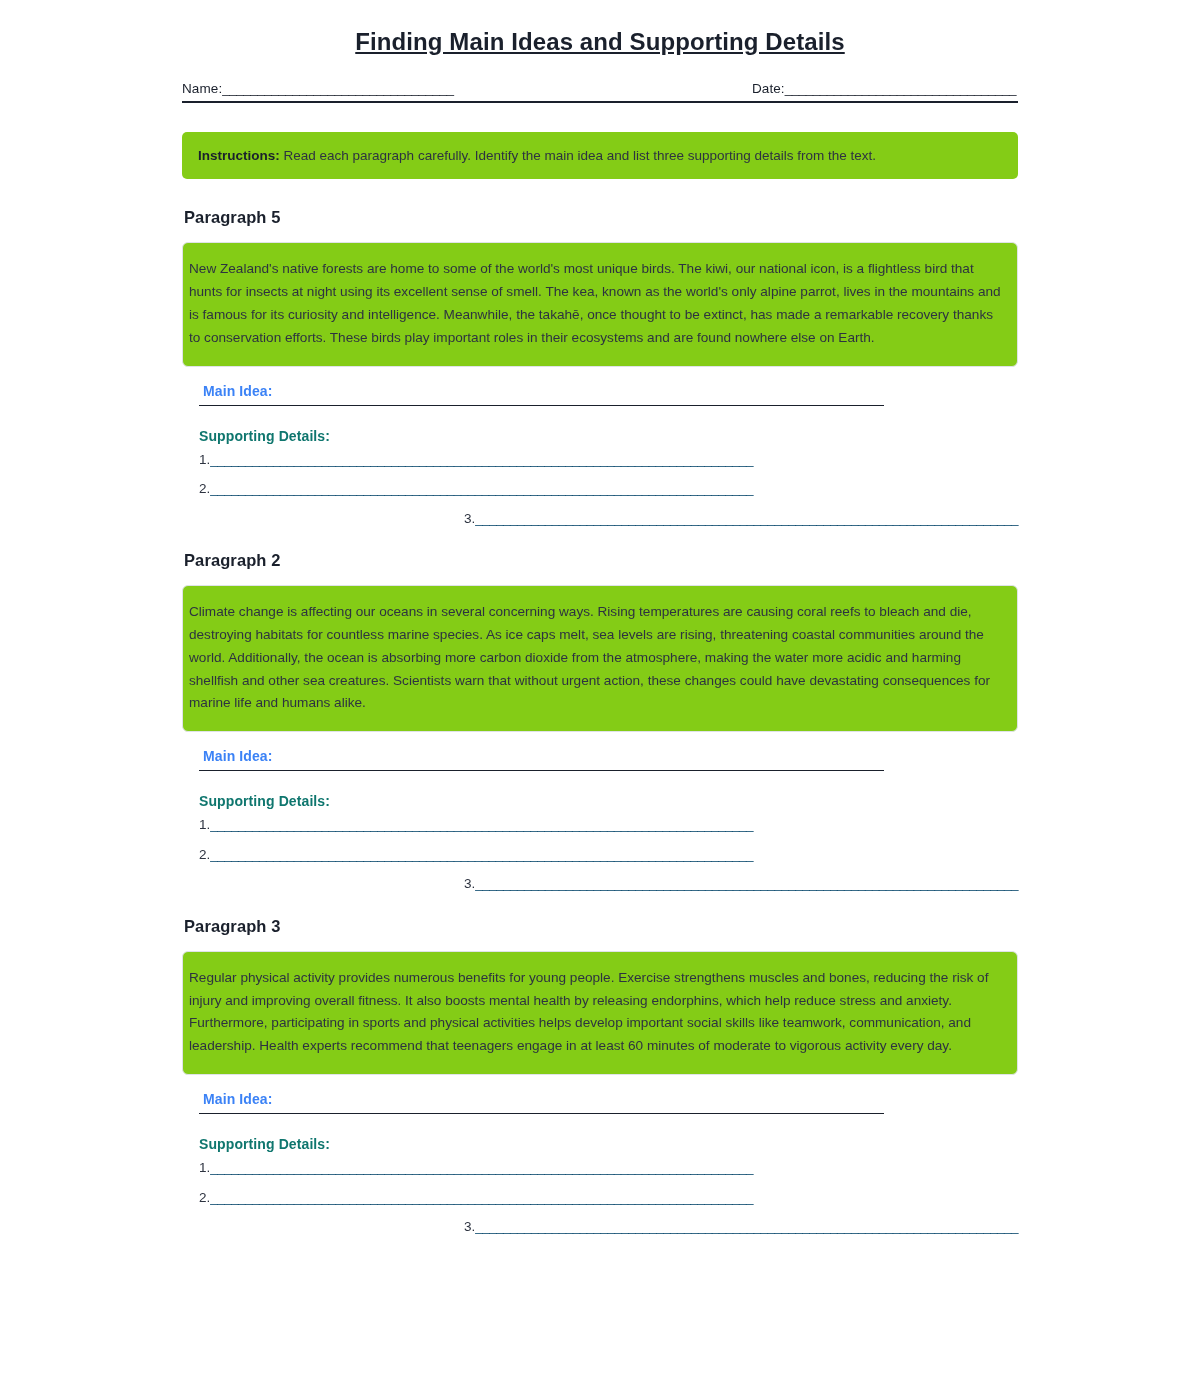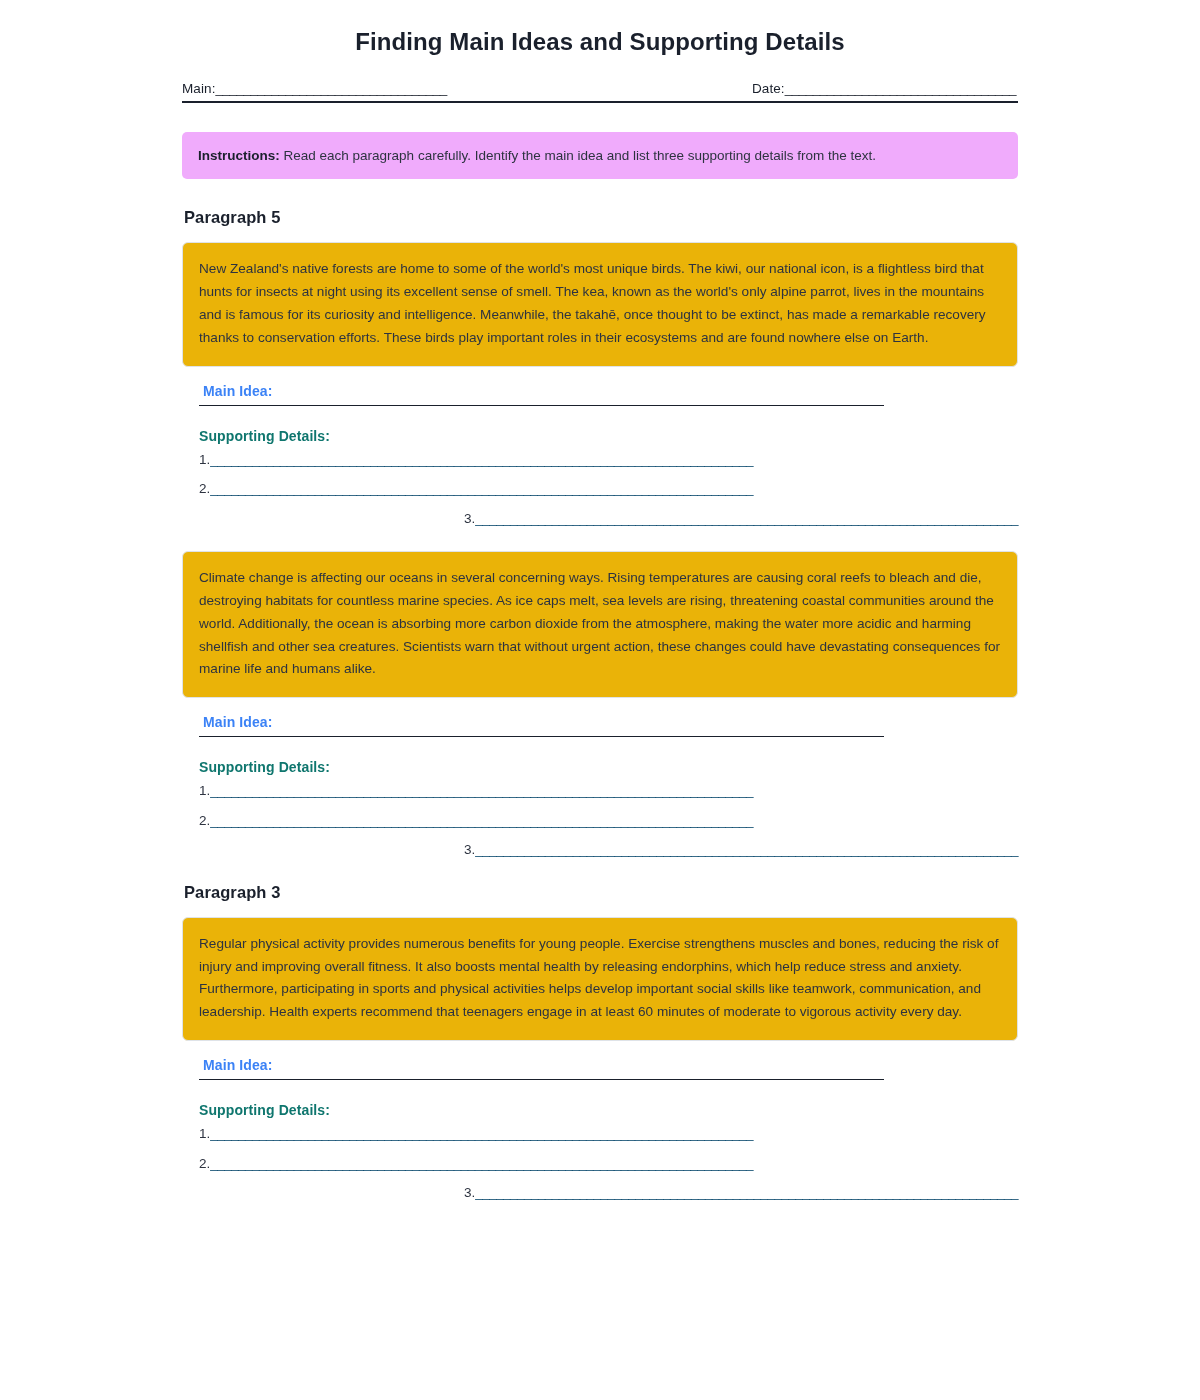--- a/index.html
+++ b/index.html
@@ -30,20 +30,21 @@
 
   
   .worksheet-title {
     font-size: 24px;
     font-weight: bold;
     text-align: center;
     color: #1a202c;
     letter-spacing: 0.1px;
     margin: 0 0 24px 0;
     line-height: 1.2;
+    text-decoration: underline;
   }
 
   
   .namedate-row {
     display: flex;
     justify-content: space-between;
     align-items: flex-end;
     border-bottom: 2px solid #1a202c;
     padding-bottom: 5px;
     margin-bottom: 29px;
@@ -55,21 +56,21 @@
     letter-spacing: 0.1px;
   }
   .field .field-label { }
   .field .field-rule {
     letter-spacing: -0.5px;
   }
   .field-date { padding-right: 2px; }
 
   
   .instructions {
-    background: #f0abfc;
+    background: #84cc16;
     border-radius: 5px;
     padding: 14px 16px;
     font-size: 13.5px;
     line-height: 1.45;
     color: #2d3340;
     margin-bottom: 29px;
   }
   .instructions b {
     color: #1a202c;
     font-weight: bold;
@@ -81,24 +82,24 @@
 
   .section-heading {
     font-size: 16.5px;
     font-weight: bold;
     color: #1a202c;
     margin: 0 0 15px 2px;
     letter-spacing: 0.1px;
   }
 
   .passage-box {
-    background: #eab308;
+    background: #84cc16;
     border: 1px solid #dfe3e8;
     border-radius: 6px;
-    padding: 15px 16px 16px 16px;
+    padding: 15px 16px 16px 6px;
     font-size: 13.6px;
     line-height: 1.68;
     color: #2d3340;
     text-align: left;
   }
 
   
   .answer-block {
     padding-left: 17px;
     padding-top: 16px;
@@ -141,21 +142,21 @@
 </head>
 <body>
 
 <div class="page">
   <div class="sheet">
 
     <h1 class="worksheet-title">Finding Main Ideas and Supporting Details</h1>
 
     <div class="namedate-row">
       <div class="field">
-        <span class="field-label">Main:</span><span class="field-rule">_________________________________</span>
+        <span class="field-label">Name:</span><span class="field-rule">_________________________________</span>
       </div>
       <div class="field field-date">
         <span class="field-label">Date:</span><span class="field-rule">_________________________________</span>
       </div>
     </div>
 
     <div class="instructions">
       <b>Instructions:</b>
       <span>Read each paragraph carefully. Identify the main idea and list three supporting details from the text.</span>
     </div>
@@ -173,20 +174,21 @@
         <div class="detail-line">
           <span class="detail-num">2.</span><span class="detail-rule">______________________________________________________________________________</span>
         </div>
         <div class="detail-line">
           <span class="detail-num">3.</span><span class="detail-rule">______________________________________________________________________________</span>
         </div>
       </div>
     </div>
 
     <div class="section">
+      <h2 class="section-heading">Paragraph 2</h2>
       <div class="passage-box">Climate change is affecting our oceans in several concerning ways. Rising temperatures are causing coral reefs to bleach and die, destroying habitats for countless marine species. As ice caps melt, sea levels are rising, threatening coastal communities around the world. Additionally, the ocean is absorbing more carbon dioxide from the atmosphere, making the water more acidic and harming shellfish and other sea creatures. Scientists warn that without urgent action, these changes could have devastating consequences for marine life and humans alike.</div>
       <div class="answer-block">
         <div class="answer-label">Main Idea:</div>
         <div class="main-idea-rule"></div>
         <div class="details-label">Supporting Details:</div>
         <div class="detail-line">
           <span class="detail-num">1.</span><span class="detail-rule">______________________________________________________________________________</span>
         </div>
         <div class="detail-line">
           <span class="detail-num">2.</span><span class="detail-rule">______________________________________________________________________________</span>

